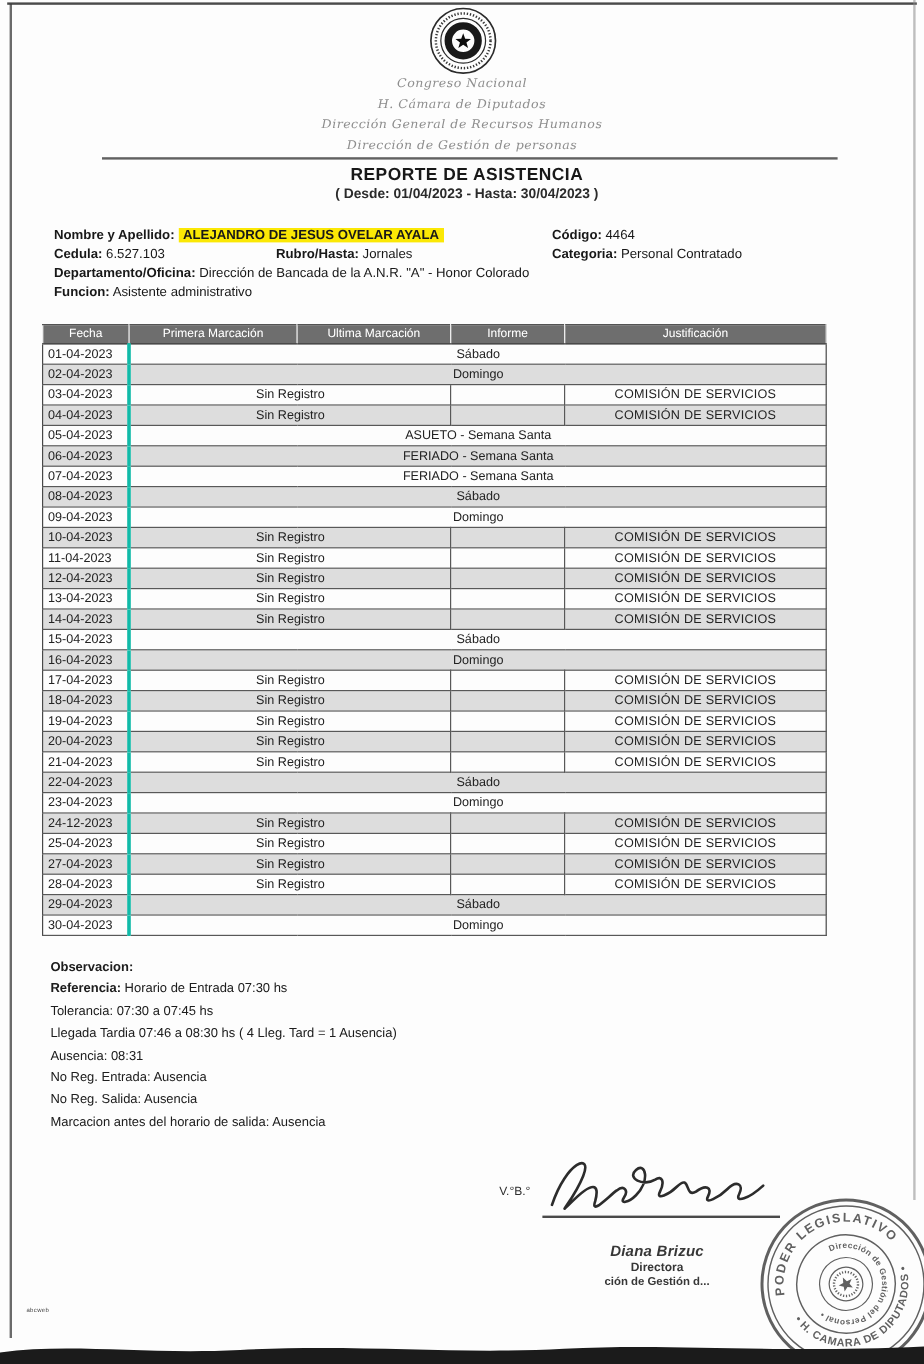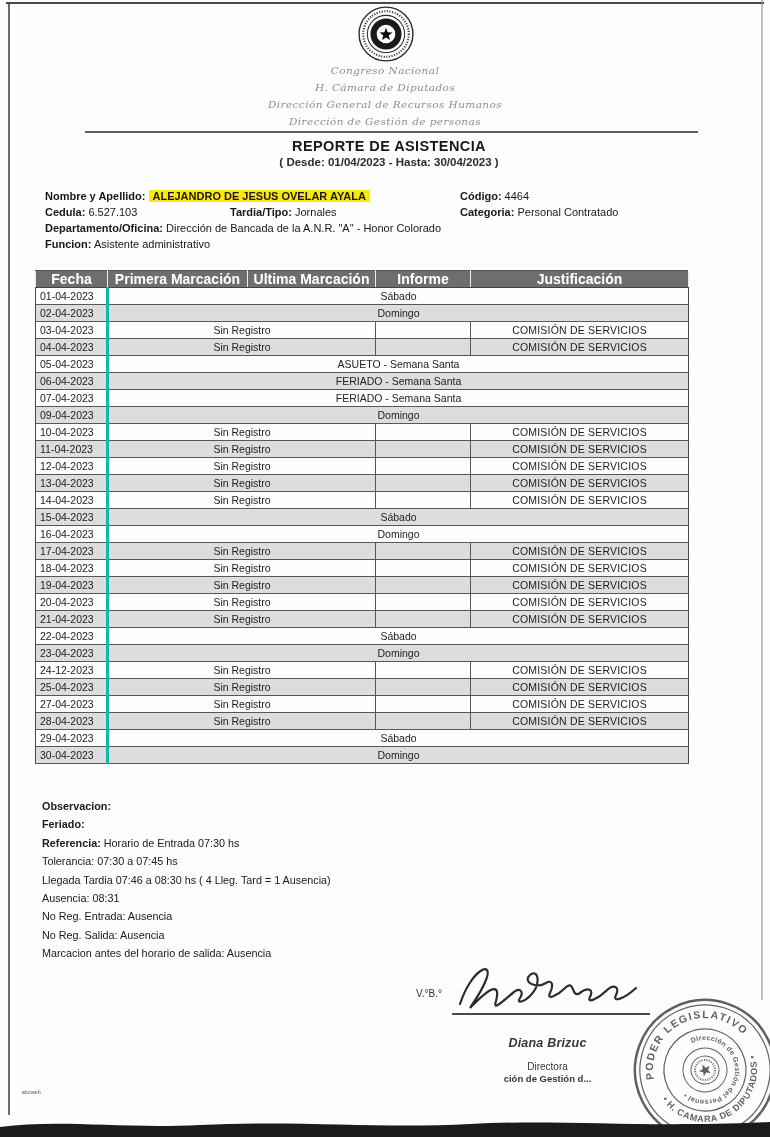--- a/index.html
+++ b/index.html
@@ -38,21 +38,21 @@
   .info b{font-weight:bold;}
   .at230{position:absolute;left:185px;top:0;}
   .at460{position:absolute;left:415px;top:0;}
   .hl{background:var(--highlight);padding:0 4px;font-weight:bold;margin-top:20px;}
   
   table.att{
     position:absolute;left:35px;top:270px;width:653px;border-collapse:collapse;
     table-layout:fixed;font-size:10.5px;
   }
   table.att th{
-    background:var(--table-header-bg);color:#fff;font-weight:bold;font-size:14px;
+    background:var(--table-header-bg);color:#fff;font-weight:normal;font-size:10px;
     height:15px;padding:0;border:1px solid #e8e8e8;border-top:1px solid #555;border-bottom:1px solid #444;margin-top:10px;
   }
   table.att td{
     height:16px;padding:0 4px;border-top:1px solid #5a5a5a;border-bottom:1px solid #5a5a5a;
     color:#262626;overflow:hidden;white-space:nowrap;
   }
   table.att tbody tr:nth-child(even){background:var(--zebra-row);}
   td.fecha-cell{border-left:1.5px solid #4a4a4a;border-right:3px solid #14b8a6;text-align:left;padding-left:6px;}
   td.span-cell{text-align:center;border-right:1.5px solid #4a4a4a;}
   td.marc-cell{text-align:center;border-right:1px solid #5a5a5a;}
@@ -60,21 +60,21 @@
   td.just-cell{text-align:center;border-right:1.5px solid #4a4a4a;font-size:10.5px;letter-spacing:.2px;}
   
   .obs{position:absolute;left:42px;top:797px;font-size:10.8px;line-height:18.4px;color:#222;}
   .obs b{font-weight:bold;}
   
   .vb-label{position:absolute;left:416px;top:988px;font-size:10px;color:#333;}
   .sig-svg{position:absolute;left:440px;top:958px;}
   .sig-line{position:absolute;left:452px;top:1013px;width:198px;height:2px;background:#2e2e2e;opacity:.85;}
   .signer{position:absolute;left:455px;top:1036px;width:185px;text-align:center;color:#3a3a3a;}
   .signer-name{font-size:12.5px;font-weight:bold;font-style:italic;letter-spacing:.2px;}
-  .signer-title{font-size:10px;font-weight:normal;margin-top:11px;}
+  .signer-title{font-size:10px;font-weight:bold;margin-top:1px;}
   .signer-office{font-size:9.5px;font-weight:bold;margin-top:1px;white-space:nowrap;}
   .stamp-wrap{position:absolute;left:630px;top:995px;width:150px;height:150px;opacity:.88;filter:blur(.2px);}
 </style>
 </head>
 <body>
 
 <div class="page">
   <div class="doc-content">
 
     <svg class="seal" viewBox="0 0 84 84">
@@ -103,21 +103,21 @@
         <span class="hl">ALEJANDRO DE JESUS OVELAR AYALA</span>
         <span class="at460">
           <b>Código:</b>
           <span>4464</span>
         </span>
       </div>
       <div class="row">
         <b>Cedula:</b>
         <span>6.527.103</span>
         <span class="at230">
-          <b>Tardia/Tipo:</b>
+          <b>Rubro/Hasta:</b>
           <span>Jornales</span>
         </span>
         <span class="at460">
           <b>Categoria:</b>
           <span>Personal Contratado</span>
         </span>
       </div>
       <div class="row">
         <b>Departamento/Oficina:</b>
         <span>Dirección de Bancada de la A.N.R. "A" - Honor Colorado</span>
@@ -172,20 +172,24 @@
           </tr>
           <tr>
             <td class="fecha-cell">06-04-2023</td>
             <td class="span-cell" colspan="4">FERIADO - Semana Santa</td>
           </tr>
           <tr>
             <td class="fecha-cell">07-04-2023</td>
             <td class="span-cell" colspan="4">FERIADO - Semana Santa</td>
           </tr>
           <tr>
+            <td class="fecha-cell">08-04-2023</td>
+            <td class="span-cell" colspan="4">Sábado</td>
+          </tr>
+          <tr>
             <td class="fecha-cell">09-04-2023</td>
             <td class="span-cell" colspan="4">Domingo</td>
           </tr>
           <tr>
             <td class="fecha-cell">10-04-2023</td>
             <td class="marc-cell" colspan="2">Sin Registro</td>
             <td class="informe-cell"></td>
             <td class="just-cell">COMISIÓN DE SERVICIOS</td>
           </tr>
           <tr>
@@ -288,21 +292,20 @@
           </tr>
           <tr>
             <td class="fecha-cell">30-04-2023</td>
             <td class="span-cell" colspan="4">Domingo</td>
           </tr>
         </tbody>
     </table>
 
     <div class="obs">
         <div class="obs-line"><b>Observacion:</b></div>
-        <div class="obs-line"><b>Feriado:</b></div>
         <div class="obs-line"><b>Referencia:</b> Horario de Entrada 07:30 hs</div>
         <div class="obs-line">Tolerancia: 07:30 a 07:45 hs</div>
         <div class="obs-line">Llegada Tardia 07:46 a 08:30 hs ( 4 Lleg. Tard = 1 Ausencia)</div>
         <div class="obs-line">Ausencia: 08:31</div>
         <div class="obs-line">No Reg. Entrada: Ausencia</div>
         <div class="obs-line">No Reg. Salida: Ausencia</div>
         <div class="obs-line">Marcacion antes del horario de salida: Ausencia</div>
       </div>
 
     <div class="vb-label">V.°B.°</div>

